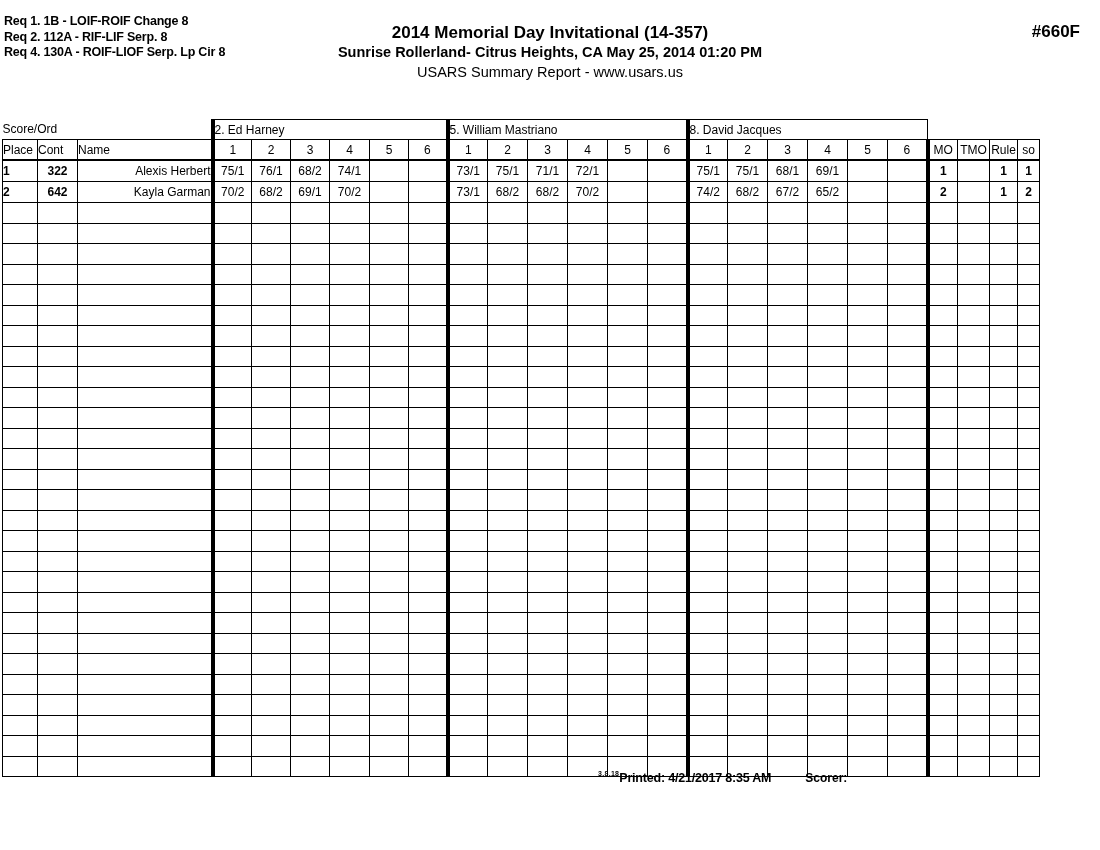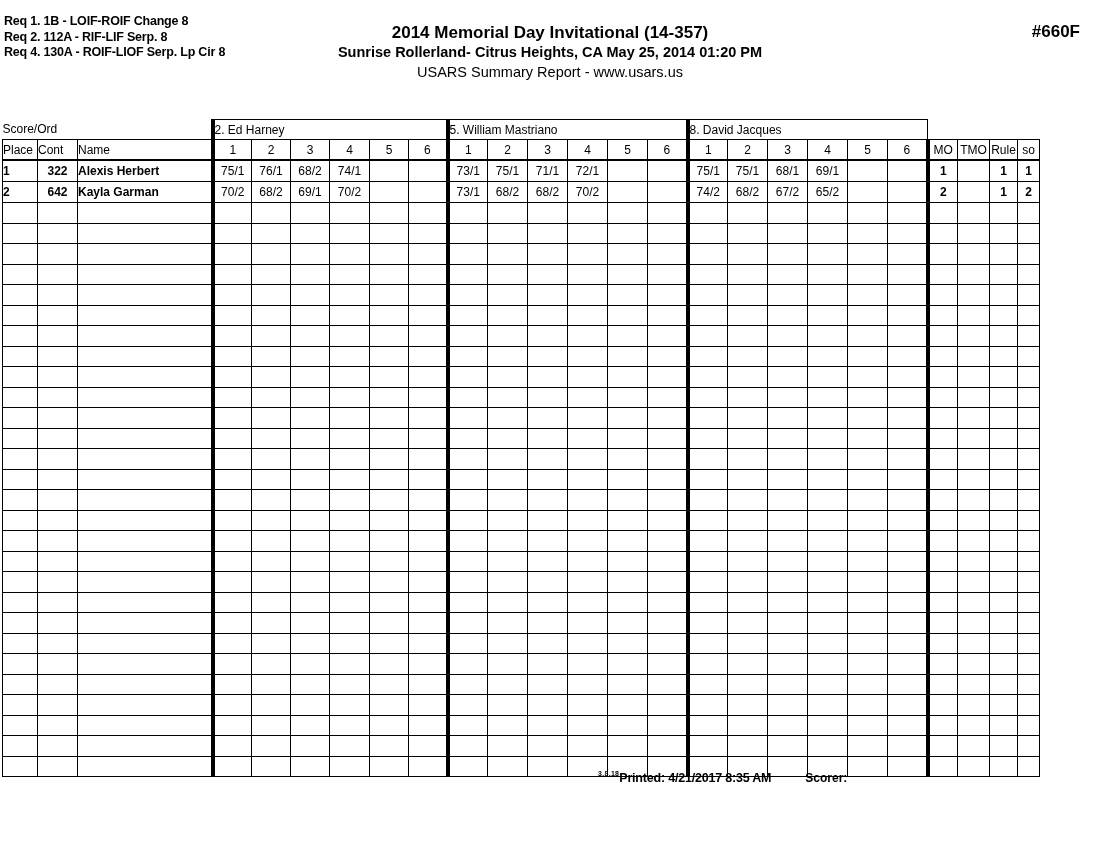--- a/index.html
+++ b/index.html
@@ -133,22 +133,22 @@
   
   .c-place, .c-cont {
     font-size: 13.5px;
     font-weight: bold;
     text-align: left;
     padding-left: 4px;
   }
   .c-cont { text-align: center; }
   .c-name {
     font-size: 13.5px;
-    font-weight: bold;
-    text-align: left;
+    font-weight: normal;
+    text-align: right;
     padding-left: 6px;
   }
   .c-score {
     font-size: 12.5px;
     font-weight: normal;
     text-align: center;
     padding-left: 3px;
   }
   .c-tally {
     font-size: 13.5px;

